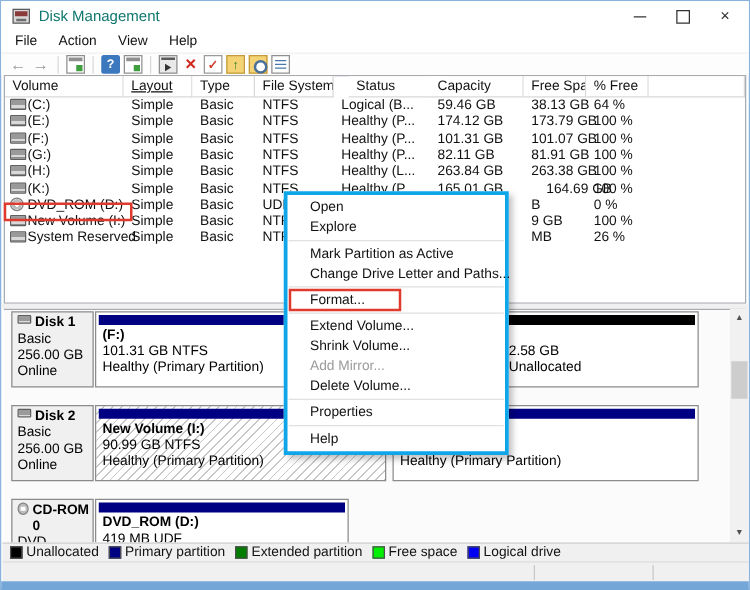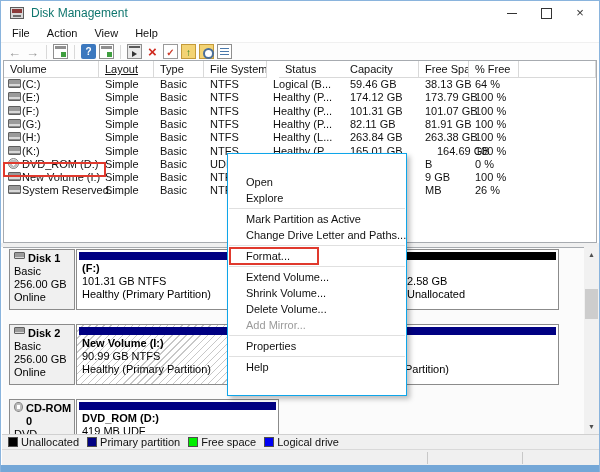--- a/index.html
+++ b/index.html
@@ -65,22 +65,22 @@
   .drive-icon { display:inline-block; width:13px; height:9px; border:1px solid #5f5f5f; border-radius:1px;
     background:linear-gradient(#9a9a9a 0 4px,#d9d9d9 4px 6px,#8b8b8b 6px 9px); }
   .cd-icon { display:inline-block; width:11px; height:11px; border:1px solid #808080; border-radius:50%;
     background:radial-gradient(circle,#ffffff 0 2px,#bcbcbc 2px 4px,#e2e2e2 4px); }
 
   
   .redbox { position:absolute; border:2px solid #e0392d; z-index:60; }
   #nv-box { left:2px; top:161px; width:103px; height:15px; }
 
   
-  #ctxmenu { position:absolute; left:226px; top:152px; width:180px; padding:20px 0; background:#fff;
-    border:1px solid #0ea5e9; box-shadow:3px 3px 5px rgba(0,0,0,.25); z-index:50; }
+  #ctxmenu { position:absolute; left:226px; top:152px; width:180px; padding:2px 0; background:#fff;
+    border:3px solid #0ea5e9; box-shadow:3px 3px 5px rgba(0,0,0,.25); z-index:50; }
   .mitem { height:16px; line-height:16px; padding-left:18px; font-size:11px; color:#111; white-space:nowrap; }
   .mitem.dis { color:#9b9b9b; }
   .msep { height:1px; background:#e0e0e0; margin:2px 1px; }
   .mitem.hl { position:relative; }
   .mitem.hl::after { content:""; position:absolute; left:1px; top:-1px; width:86px; height:14px;
     border:2px solid #e0392d; }
 
   
   #divider { position:absolute; left:0; top:242px; width:598px; height:4px; background:#f0f0f0; }
   #diskpane { position:absolute; left:2px; top:246px; width:594px; height:187px; background:#fbfbfb;
@@ -273,22 +273,22 @@
       <div class="mitem">Open</div>
       <div class="mitem">Explore</div>
       <div class="msep"></div>
       <div class="mitem">Mark Partition as Active</div>
       <div class="mitem">Change Drive Letter and Paths...</div>
       <div class="msep"></div>
       <div class="mitem hl">Format...</div>
       <div class="msep"></div>
       <div class="mitem">Extend Volume...</div>
       <div class="mitem">Shrink Volume...</div>
+      <div class="mitem dis">Add Mirror...</div>
       <div class="mitem">Delete Volume...</div>
-      <div class="mitem dis">Add Mirror...</div>
       <div class="msep"></div>
       <div class="mitem">Properties</div>
       <div class="msep"></div>
       <div class="mitem">Help</div>
     </div>
 
   <div id="divider"></div>
   <div id="diskpane">
       <div class="drow" style="top: 1px;">
         <div class="dhdr">
@@ -371,20 +371,24 @@
   <div id="legend">
       <span class="legitem">
         <span class="legsq" style="background: rgb(0, 0, 0);"></span>
         <span>Unallocated</span>
       </span>
       <span class="legitem">
         <span class="legsq" style="background: rgb(0, 0, 130);"></span>
         <span>Primary partition</span>
       </span>
       <span class="legitem">
+        <span class="legsq" style="background: rgb(0, 125, 0);"></span>
+        <span>Extended partition</span>
+      </span>
+      <span class="legitem">
         <span class="legsq" style="background: rgb(0, 239, 0);"></span>
         <span>Free space</span>
       </span>
       <span class="legitem">
         <span class="legsq" style="background: rgb(0, 0, 244);"></span>
         <span>Logical drive</span>
       </span>
     </div>
 
   <div id="statusbar">

